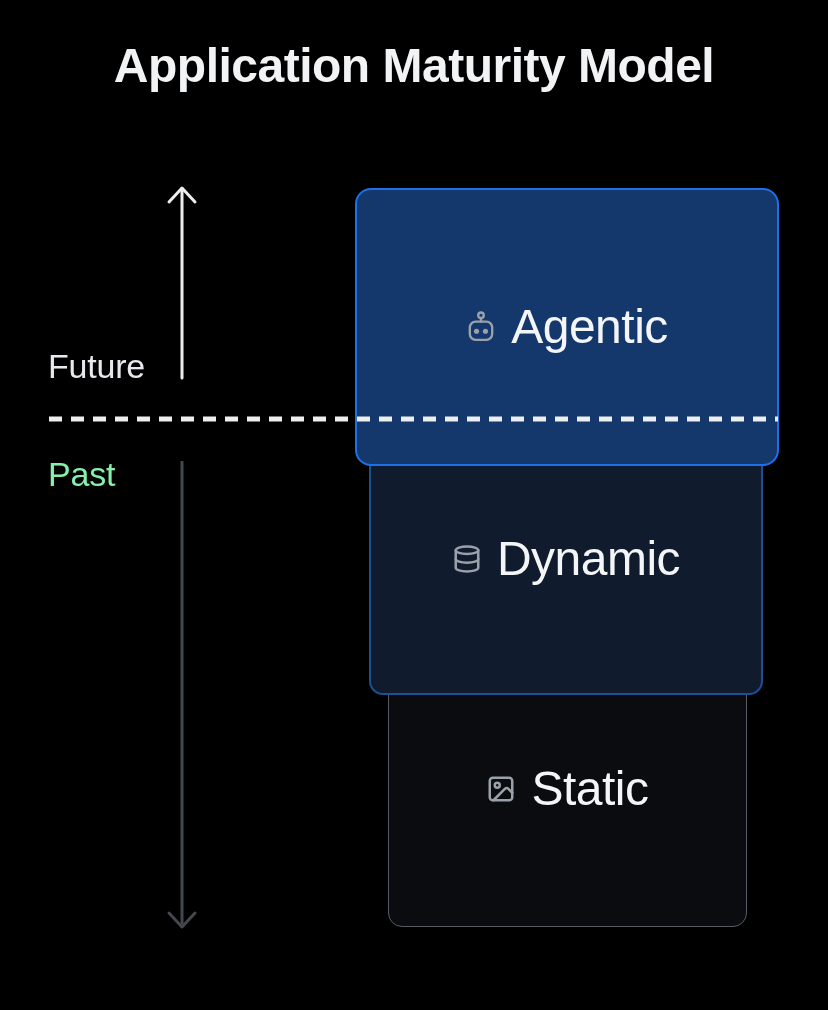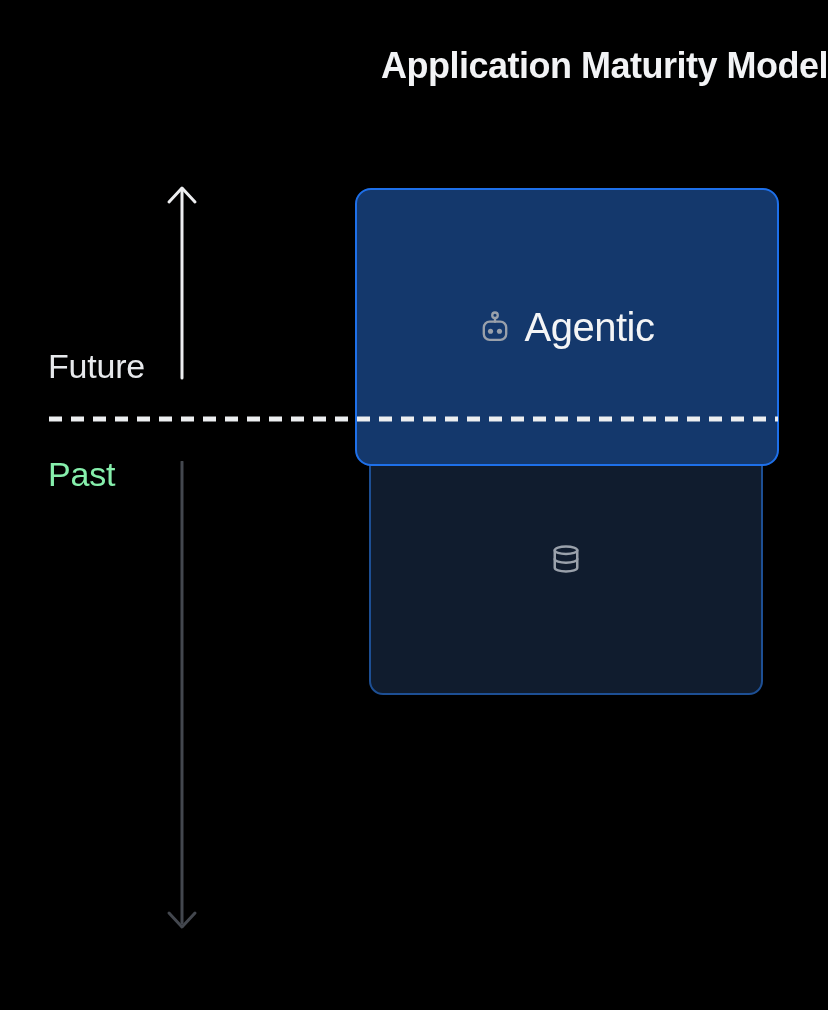--- a/index.html
+++ b/index.html
@@ -10,22 +10,22 @@
     background: #000;
     overflow: hidden;
     font-family: "Liberation Sans", "DejaVu Sans", sans-serif;
   }
 
   .title {
     position: absolute;
     top: 46px;
     left: 0;
     width: 100%;
-    text-align: right;
-    font-size: 36px;
+    text-align: center;
+    font-size: 48px;
     font-weight: 700;
     letter-spacing: -0.5px;
     color: #f2f3f5;
     line-height: 40px;
   }
 
   .axis-label {
     position: absolute;
     left: 48px;
     font-size: 34px;
@@ -75,21 +75,21 @@
     border-radius: 14px;
     z-index: 1;
   }
 
   .card-row {
     display: flex;
     align-items: center;
     gap: 15px;
   }
   .card-label {
-    font-size: 40px;
+    font-size: 48px;
     font-weight: 400;
     letter-spacing: -0.5px;
     color: #f4f5f6;
     line-height: 46px;
   }
   .icon { display: flex; align-items: center; }
 </style>
 </head>
 <body>
 
@@ -108,30 +108,43 @@
     <line x1="1" y1="3" x2="730" y2="3" stroke="#eceef0" stroke-width="5" stroke-dasharray="13 9"></line>
   </svg>
 
   <div class="axis-label past">Past</div>
 
   <svg class="arrow-svg arrow-down" width="40" height="470" viewBox="0 0 40 470" fill="none">
     <path d="M20 1 L20 462" stroke="#43474e" stroke-width="3" stroke-linecap="round"></path>
     <path d="M7 452 L20 466 L33 452" stroke="#43474e" stroke-width="3" stroke-linecap="round" stroke-linejoin="round"></path>
   </svg>
 
+  <div class="card card-static" style="background: rgb(10, 12, 15); border-color: rgb(87, 92, 100);">
+    <div class="card-row">
+      <span class="icon">
+        <svg width="30" height="30" viewBox="0 0 24 24" fill="none" stroke="#9aa1ab" stroke-width="2" stroke-linecap="round" stroke-linejoin="round">
+          <rect x="3" y="3" width="18" height="18" rx="2.5"></rect>
+          <circle cx="9" cy="9" r="2"></circle>
+          <path d="M21 15l-3.086-3.086a2 2 0 0 0-2.828 0L6 21"></path>
+        </svg>
+      </span>
+      <span class="card-label">Static</span>
+    </div>
+  </div>
 
   <div class="card card-dynamic" style="background: rgb(16, 28, 46); border-color: rgb(29, 79, 148);">
     <div class="card-row">
       <span class="icon">
         <svg width="30" height="34" viewBox="0 0 24 24" fill="none" stroke="#9aa1ab" stroke-width="2" stroke-linecap="round" stroke-linejoin="round">
           <ellipse cx="12" cy="5" rx="9" ry="3"></ellipse>
           <path d="M3 5V19A9 3 0 0 0 21 19V5"></path>
           <path d="M3 12A9 3 0 0 0 21 12"></path>
         </svg>
       </span>
+      <span class="card-label">Dynamic</span>
     </div>
   </div>
 
   <div class="card card-agentic" style="background: rgb(20, 56, 108); border-color: rgb(30, 112, 234);">
     <div class="card-row">
       <span class="icon">
         <svg width="30" height="32" viewBox="0 0 28 30" fill="none" stroke="#9aa1ab" stroke-width="2.2" stroke-linecap="round" stroke-linejoin="round">
           <circle cx="14" cy="4" r="2.6"></circle>
           <line x1="14" y1="6.8" x2="14" y2="10"></line>
           <rect x="3.5" y="10" width="21" height="17" rx="5.5"></rect>

